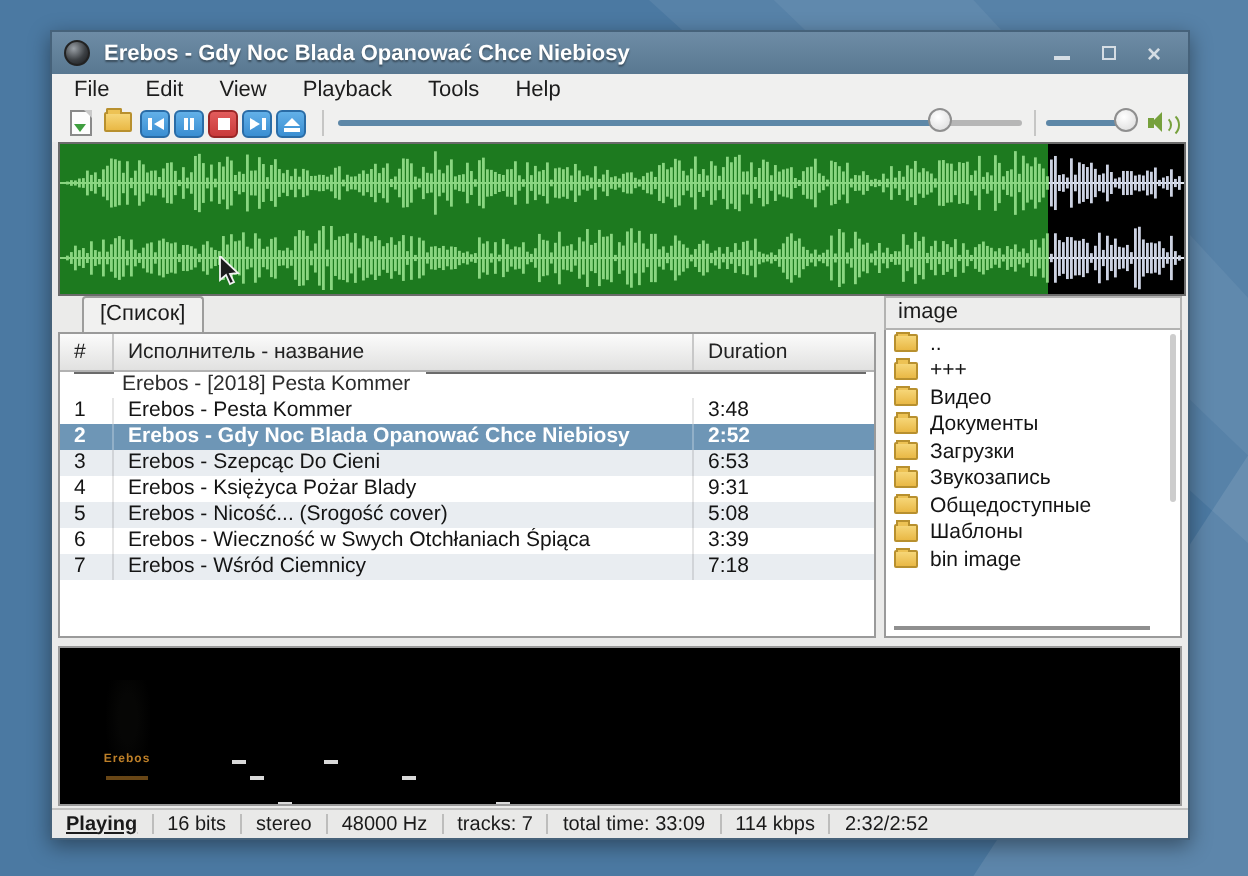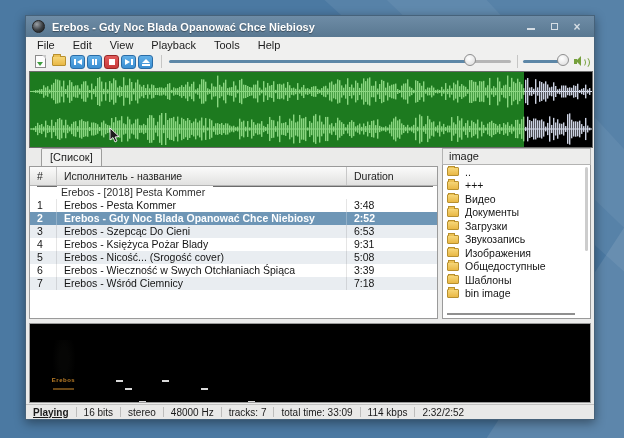--- a/index.html
+++ b/index.html
@@ -851,24 +851,20 @@
           <div class="folder-row">
             <div class="f-ico"></div>
             <span class="f-label">Загрузки</span>
           </div>
           <div class="folder-row">
             <div class="f-ico"></div>
             <span class="f-label">Звукозапись</span>
           </div>
           <div class="folder-row">
             <div class="f-ico"></div>
-            <span class="f-label">Изображения</span>
-          </div>
-          <div class="folder-row">
-            <div class="f-ico"></div>
             <span class="f-label">Общедоступные</span>
           </div>
           <div class="folder-row">
             <div class="f-ico"></div>
             <span class="f-label">Шаблоны</span>
           </div>
           <div class="folder-row">
             <div class="f-ico"></div>
             <span class="f-label">bin image</span>
           </div>

